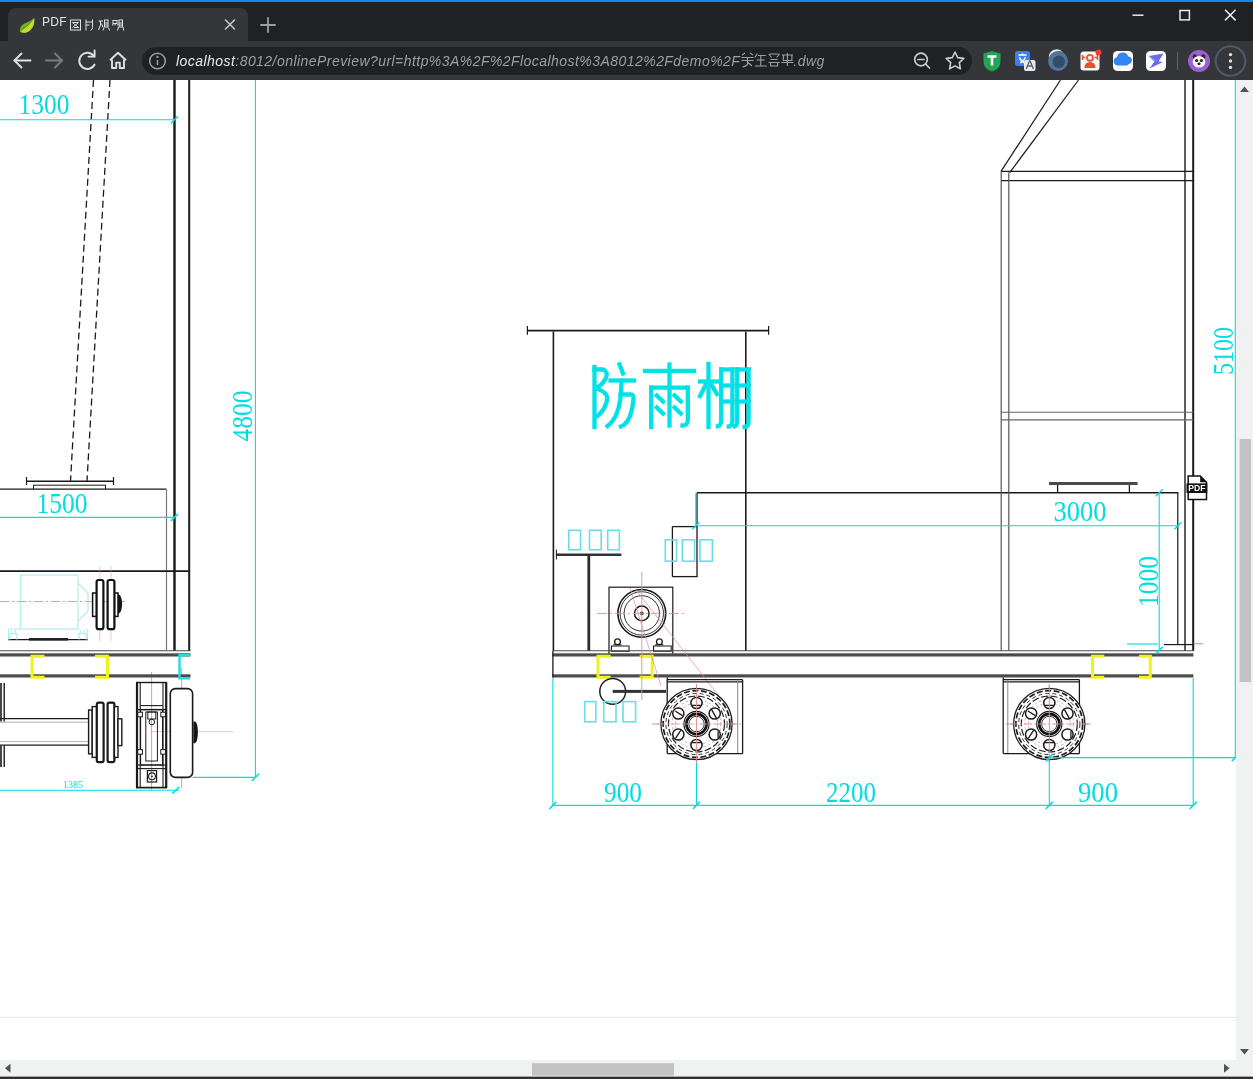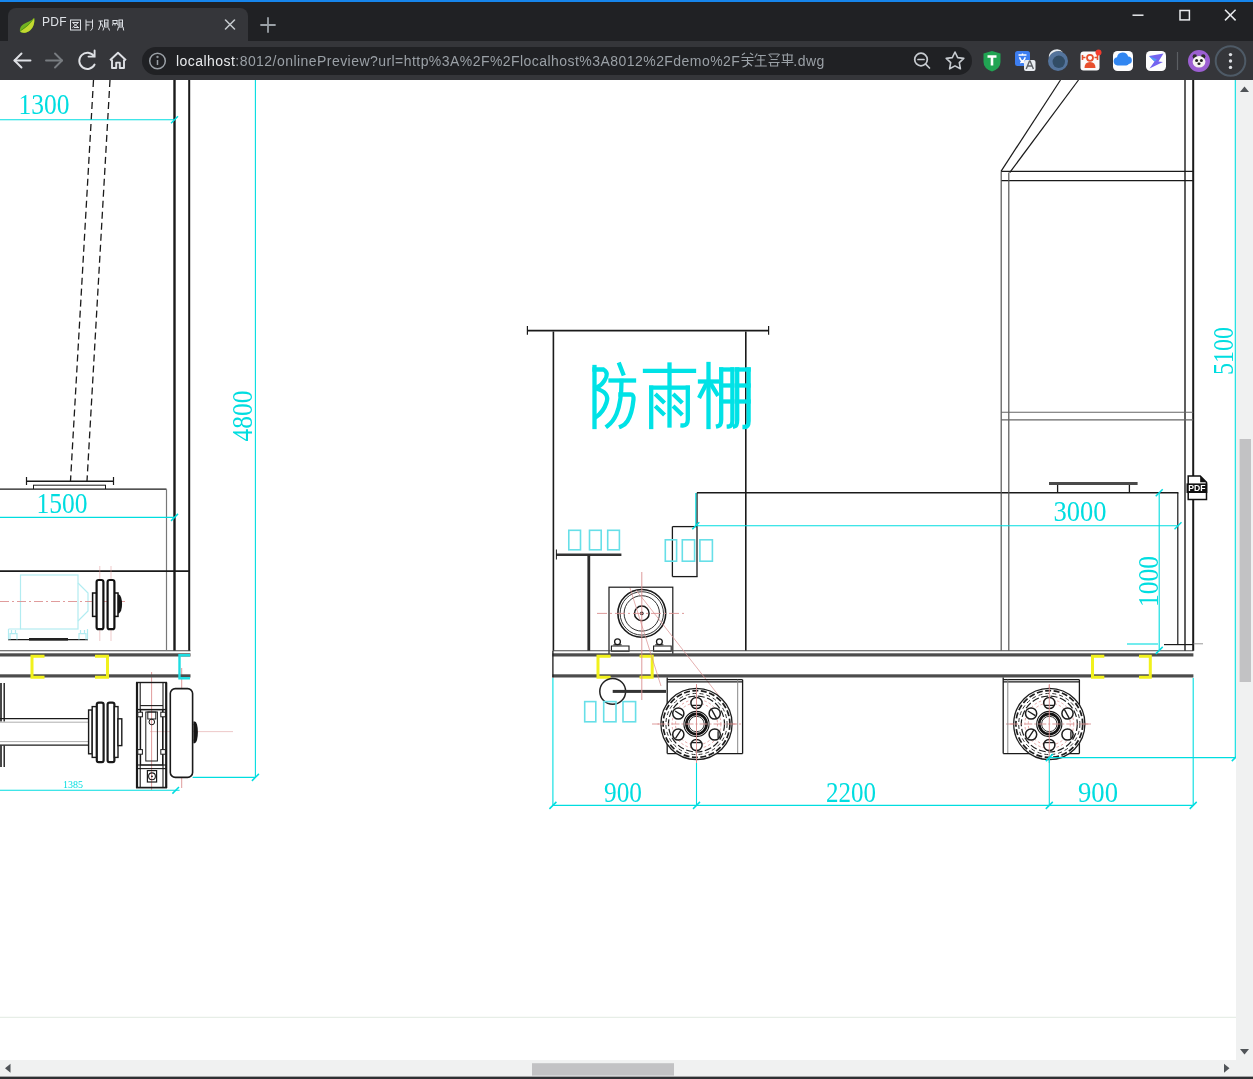--- a/index.html
+++ b/index.html
@@ -5,21 +5,21 @@
   html,body{margin:0;padding:0;}
   body{width:1253px;height:1079px;overflow:hidden;background:#fff;font-family:"Liberation Sans",sans-serif;position:relative;}
   .abs{position:absolute;}
   
   #blueline{left:0;top:0;width:1253px;height:2px;background:#1685ec;}
   #tabbar{left:0;top:2px;width:1253px;height:39px;background:#202124;}
   #tab{left:8px;top:8px;width:240px;height:33px;background:#35363a;border-radius:8px 8px 0 0;}
   #tabtitle{left:42px;top:15px;font-size:12px;color:#dee1e6;letter-spacing:0.3px;}
   #toolbar{left:0;top:41px;width:1253px;height:39px;background:#35363a;}
   #urlpill{left:142px;top:47px;width:830px;height:28px;border-radius:14px;background:#202124;}
-  #urltext{left:176px;top:53px;font-size:14px;color:#9aa0a6;white-space:nowrap;letter-spacing:0.45px;}
+  #urltext{left:176px;top:53px;font-size:14px;color:#9aa0a6;white-space:nowrap;letter-spacing:0.45px;font-style:italic;}
   #urltext b{color:#e8eaed;font-weight:normal;}
 </style>
 </head>
 <body>
 
 <svg class="abs" id="cad" style="left:0;top:0" width="1253" height="1079" viewBox="0 0 1253 1079" xmlns="http://www.w3.org/2000/svg">
   <rect x="0" y="80" width="1253" height="999" fill="#ffffff"></rect>
   <g id="drawing">
 
     <g stroke="#1a1a1a" fill="none">

